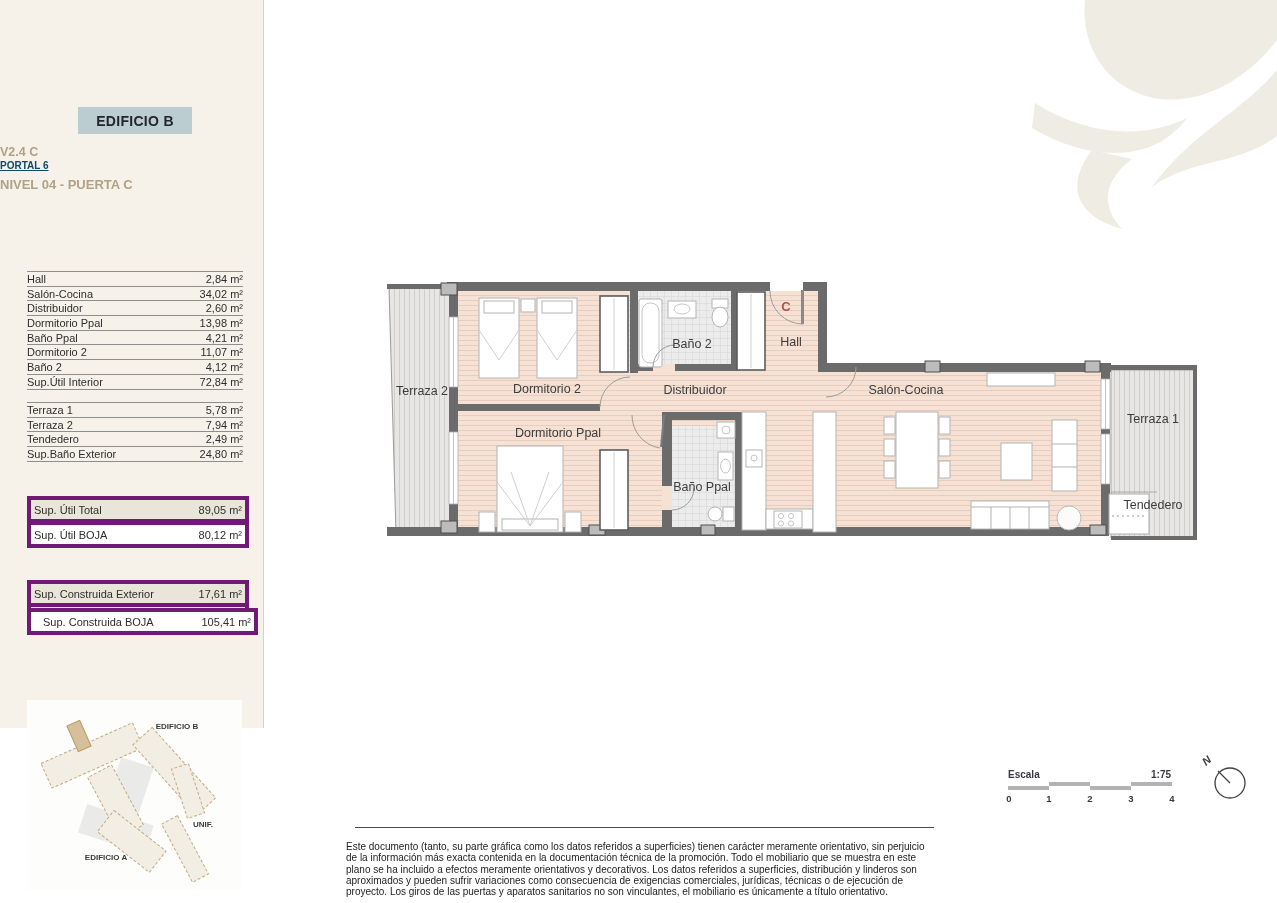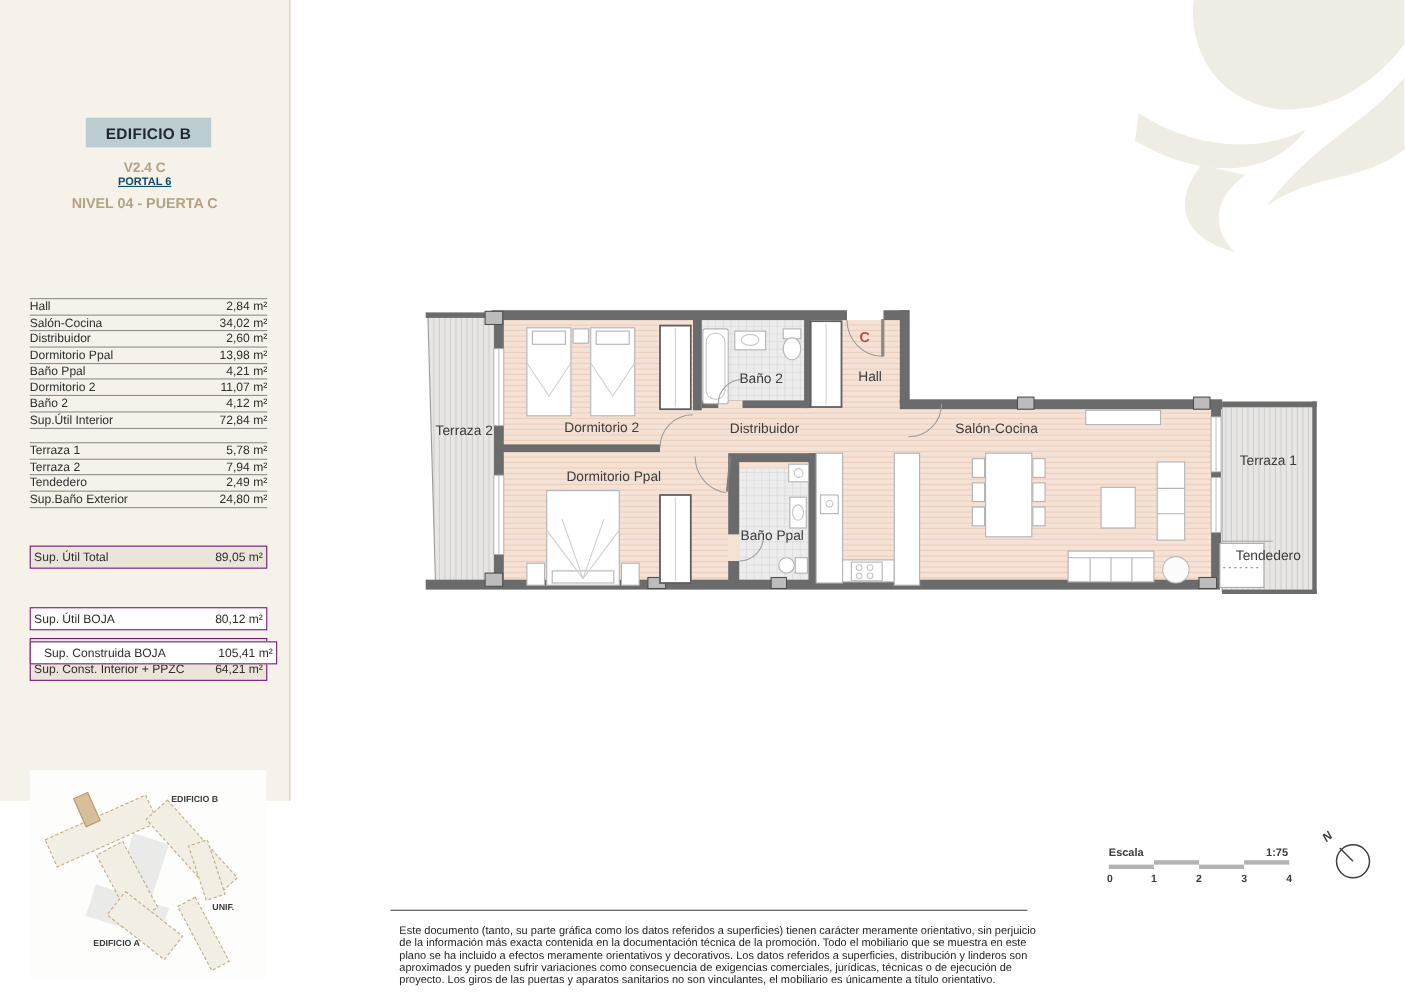--- a/index.html
+++ b/index.html
@@ -6,29 +6,29 @@
   body{
     width:1277px;height:903px;position:relative;overflow:hidden;
     background:#ffffff;font-family:"Liberation Sans",sans-serif;color:#2e2e2e;
   }
   
   .sidebar{position:absolute;left:0;top:0;width:263px;height:728px;
     background:var(--sidebar_bg);border-right:1px solid #d6d1c4;}
   .edificio-box{position:absolute;left:78px;top:107px;width:114px;height:27px;
     background:var(--panel_box);display:flex;align-items:center;justify-content:center;
     font-size:14px;font-weight:bold;color:#20262a;letter-spacing:.3px;}
-  .hline{position:absolute;left:0;width:263px;text-align:center;font-weight:bold;}
+  .hline{position:absolute;left:0;width:263px;font-weight:bold;}
   .v-code{top:145px;font-size:12.5px;color:var(--gold);}
   .portal{top:160px;font-size:10px;color:#0c4a6e;text-decoration:underline;}
   .nivel{top:177px;font-size:13px;color:var(--gold);}
   .area-table{position:absolute;left:27px;width:216px;border-top:1px solid #8e8e8e;}
   .t-int{top:271px;} .t-ext{top:402px;}
   .arow{display:flex;justify-content:space-between;align-items:center;
     height:13.7px;border-bottom:1px solid #8e8e8e;font-size:11px;color:#2d2d2d;}
-  .sbox{position:absolute;left:27px;width:208px;height:19px;border:1px solid #701a75;
+  .sbox{position:absolute;left:27px;width:208px;height:19px;border:4px solid #701a75;
     display:flex;justify-content:space-between;align-items:center;
     padding:0 3px;font-size:11px;color:#2d2d2d;background:#fff;}
   .sbox.beige{background:var(--beige);}
   .nota{position:absolute;left:27px;top:645px;width:212px;font-size:10px;
     line-height:11.6px;color:#3f3f3f;}
   .locator{position:absolute;left:27px;top:700px;width:215px;height:190px;background:#fdfdfb;}
   .maplabel{font-size:8px;font-weight:bold;fill:#3a3a3a;}
   
   .swoosh{position:absolute;right:0;top:0;}
   .plan{position:absolute;left:385px;top:276px;}
@@ -40,21 +40,21 @@
   .win{fill:#ffffff;stroke:#adadad;stroke-width:.8;}
   .arc{fill:none;stroke:#9c9c9c;stroke-width:1;}
   .fold{fill:none;stroke:#cfcfcf;stroke-width:1;}
   .lbl{font-family:"Liberation Sans",sans-serif;font-size:12.5px;fill:#3c3c3c;}
   .centry{font-family:"Liberation Sans",sans-serif;font-size:13px;font-weight:bold;fill:var(--entry_mark);}
   .scalebar{position:absolute;left:1003px;top:765px;}
   .sctext{font-size:10px;font-weight:bold;fill:#383844;}
   .sctick{font-size:9.5px;font-weight:bold;fill:#383844;}
   .north{position:absolute;left:1188px;top:748px;}
   .ruleline{position:absolute;left:355px;top:827px;width:579px;height:1px;background:#4a4a4a;}
-  .disclaimer{position:absolute;left:363px;top:831px;width:586px;
+  .disclaimer{position:absolute;left:346px;top:831px;width:586px;
     font-size:10px;line-height:11.3px;color:#222;}
 </style>
 </head>
 <body>
 
 <svg class="swoosh" width="247" height="230" viewBox="0 0 247 230">
   <g style="fill:var(--logo)">
     <path d="M55,0 C50,50 80,92 130,99 C180,104 222,73 247,40 L247,0 Z"></path>
     <path d="M247,70 C212,112 162,132 122,187 C162,158 208,166 247,136 Z"></path>
     <path d="M5,103 C55,135 112,140 157,118 C122,166 55,160 2,128 Z"></path>
@@ -121,33 +121,33 @@
     <div class="arow">
         <span>Sup.Baño Exterior</span>
         <span>24,80 m²</span>
       </div>
   </div>
 
   <div class="sbox beige" style="top:496px;">
       <span>Sup. Útil Total</span>
       <span>89,05 m²</span>
     </div>
-  <div class="sbox" style="top:552px;">
+  <div class="sbox" style="top:521px;">
       <span>Sup. Útil BOJA</span>
       <span>80,12 m²</span>
     </div>
   <div class="sbox beige" style="top:552px;margin-top:46px;">
       <span>Sup. Const. Interior + PPZC</span>
       <span>64,21 m²</span>
     </div>
   <div class="sbox beige" style="top:580px;">
       <span>Sup. Construida Exterior</span>
       <span>17,61 m²</span>
     </div>
-  <div class="sbox" style="top:583px;padding-left:12px;">
+  <div class="sbox" style="top:608px;padding-left:12px;">
       <span>Sup. Construida BOJA</span>
       <span>105,41 m²</span>
     </div>
 
 
   <div class="locator">
     <svg width="215" height="190" viewBox="0 0 215 190">
       <g transform="rotate(18 95 110)" opacity="0.55">
         <rect x="78" y="60" width="34" height="80" fill="#dcdcdc"></rect>
         <rect x="60" y="115" width="70" height="30" fill="#dcdcdc"></rect>

